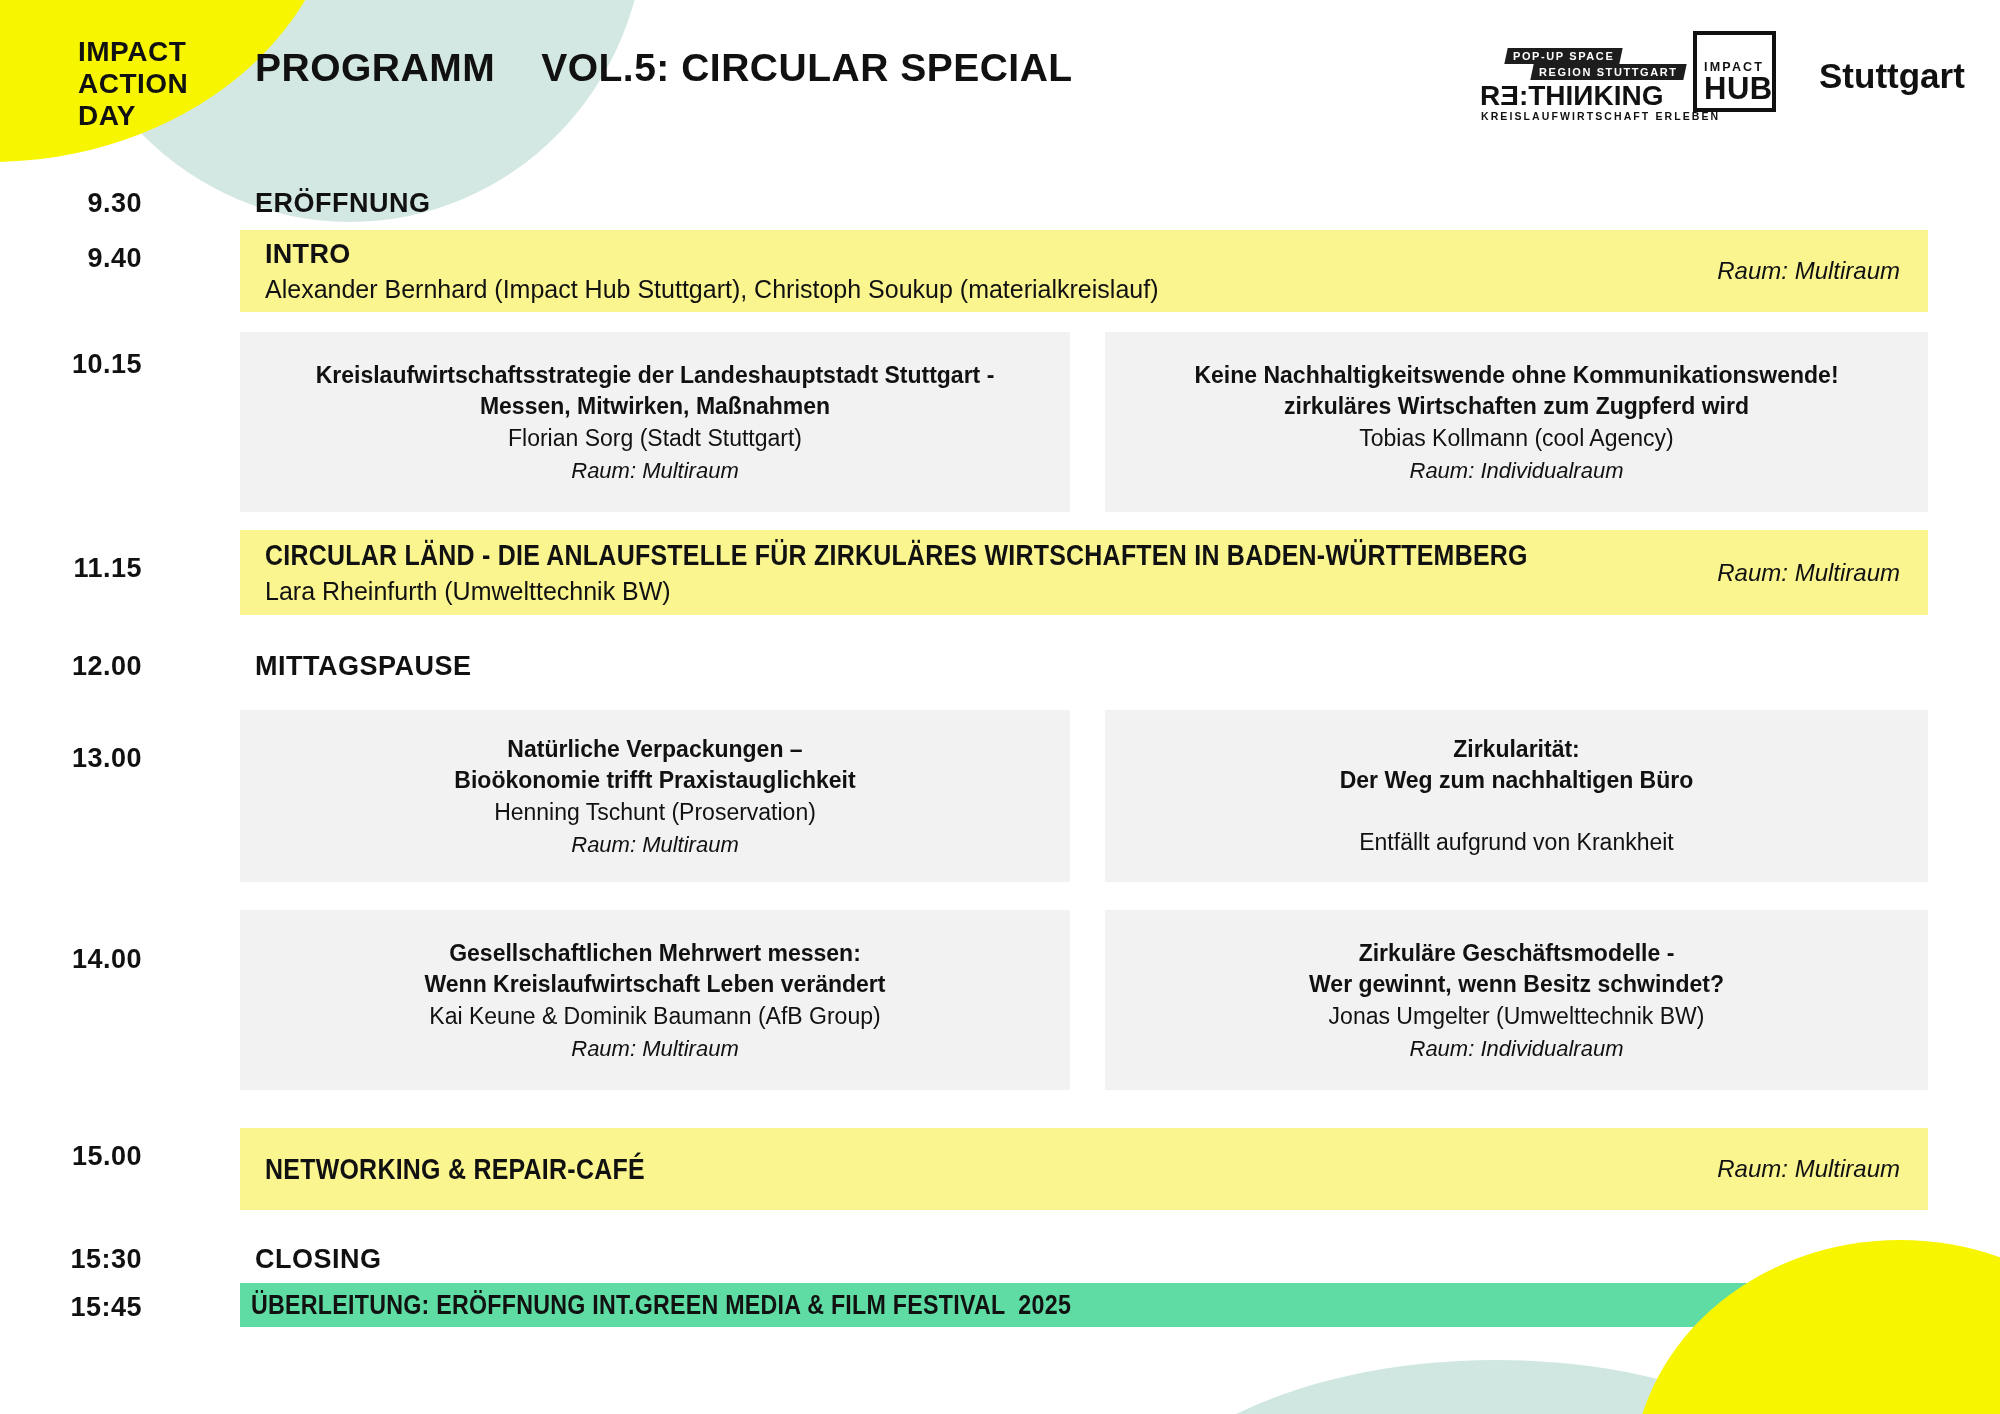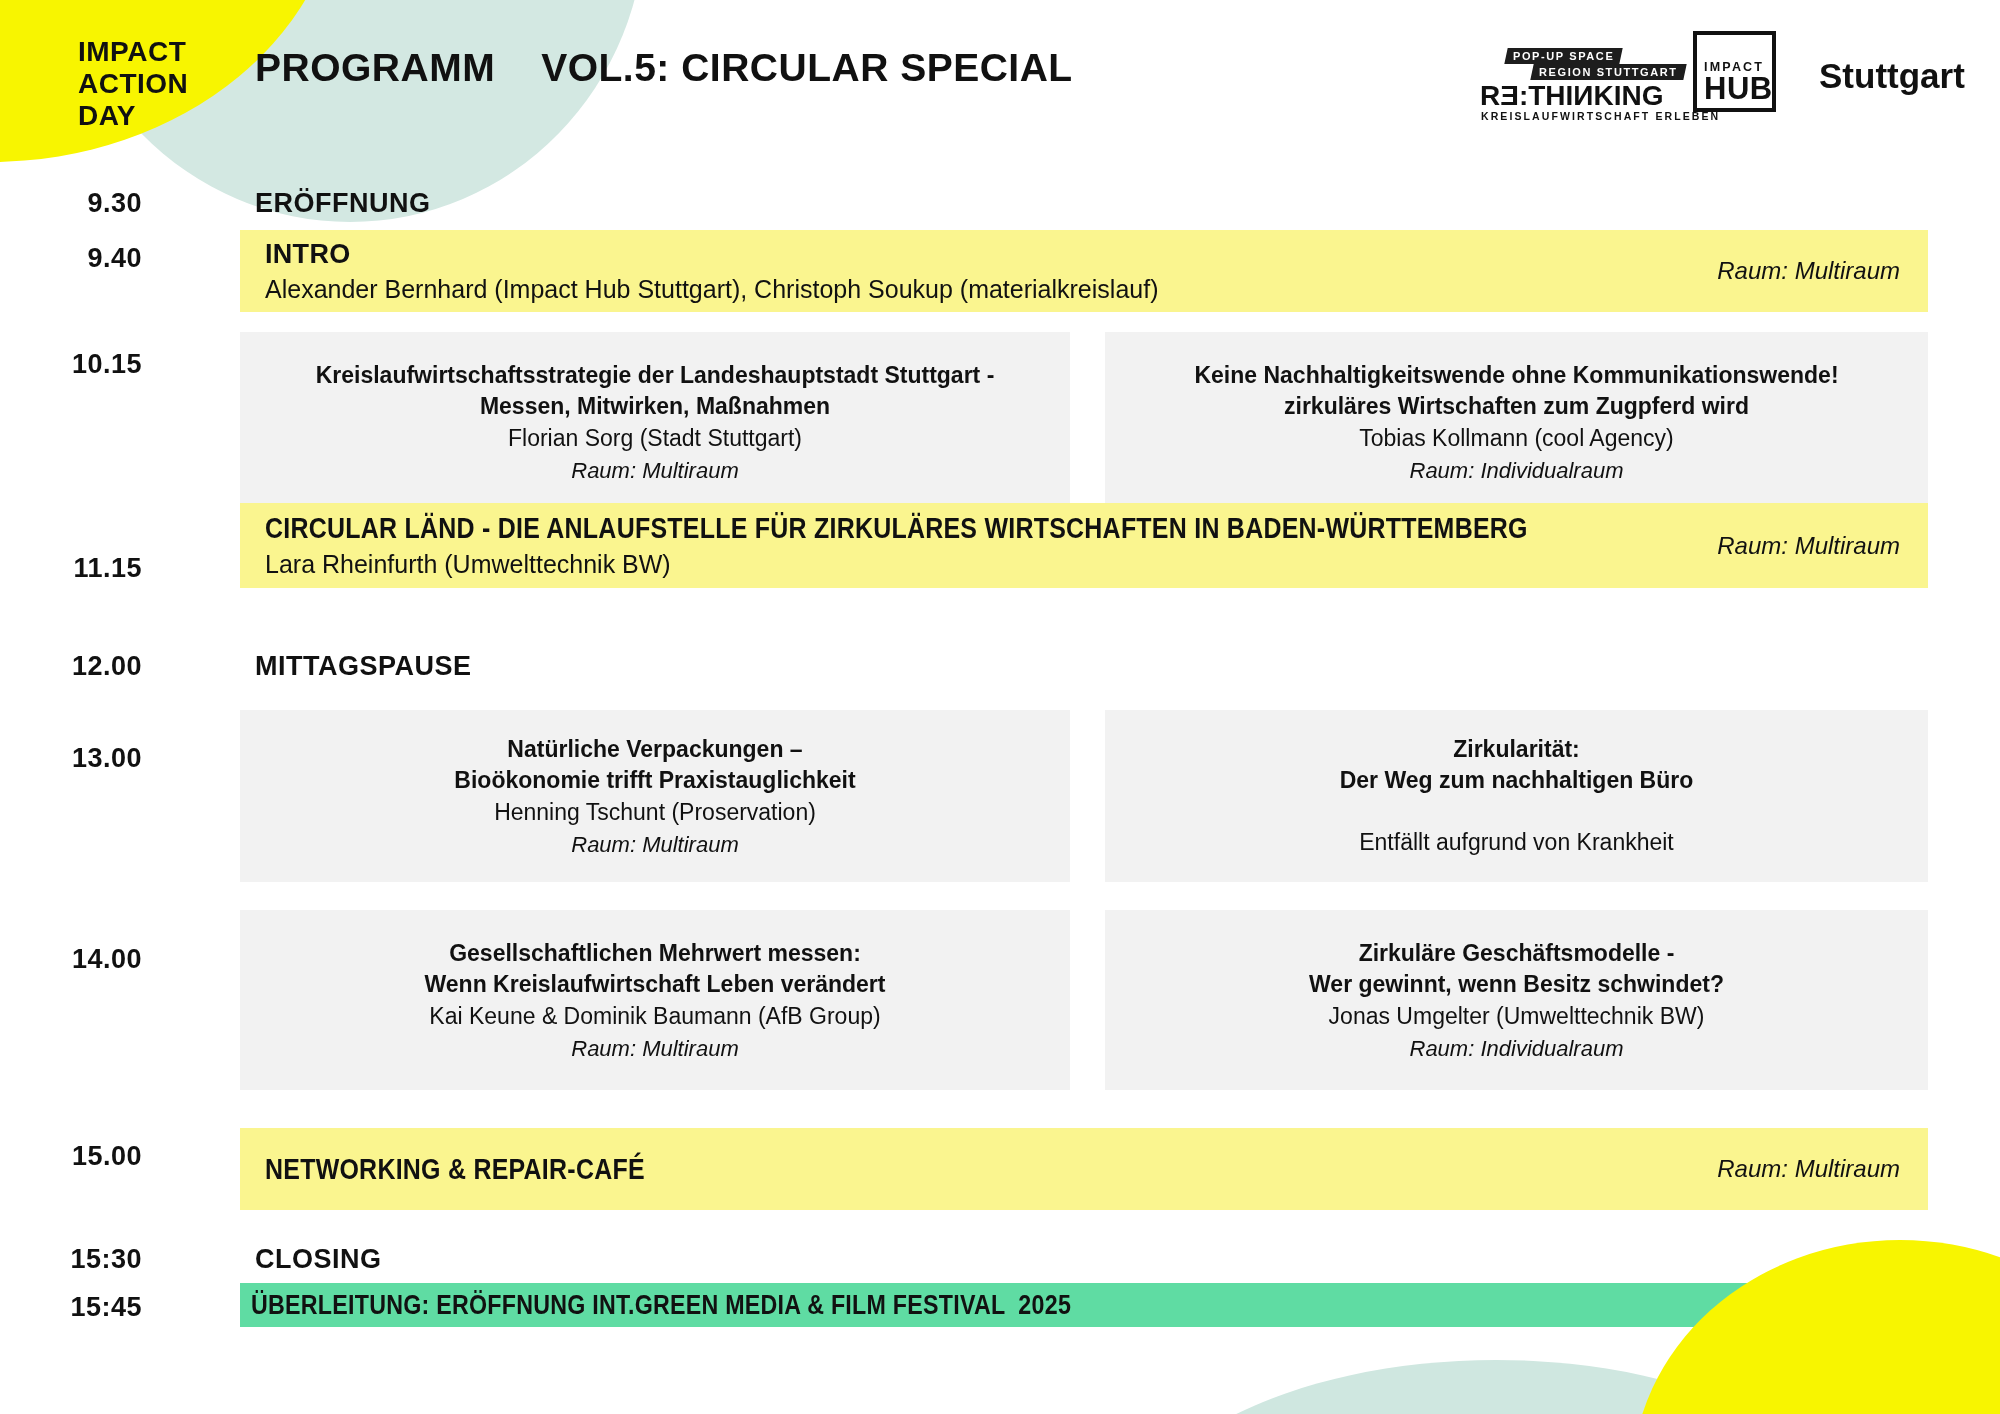--- a/index.html
+++ b/index.html
@@ -129,21 +129,21 @@
       <div class="r">Raum: Multiraum</div>
     </div>
     <div class="gbox" style="left:1105px;top:332px;width:823px;height:180px">
       <div class="t">Keine Nachhaltigkeitswende ohne Kommunikationswende!</div>
       <div class="t">zirkuläres Wirtschaften zum Zugpferd wird</div>
       <div class="s">Tobias Kollmann (cool Agency)</div>
       <div class="r">Raum: Individualraum</div>
     </div>
 
     <div class="time" style="top:553px">11.15</div>
-    <div class="band yellow" style="top:503px;height:85px">
+    <div class="band yellow" style="top:530px;height:85px">
       <div class="band-title cond">CIRCULAR LÄND - DIE ANLAUFSTELLE FÜR ZIRKULÄRES WIRTSCHAFTEN IN BADEN-WÜRTTEMBERG</div>
       <div class="band-speakers">Lara Rheinfurth (Umwelttechnik BW)</div>
       <div class="band-room">Raum: Multiraum</div>
     </div>
 
     <div class="time" style="top:651px">12.00</div>
     <div class="plain-label" style="top:651px">MITTAGSPAUSE</div>
 
     <div class="time" style="top:743px">13.00</div>
     <div class="gbox" style="left:240px;top:710px;width:830px;height:172px">

